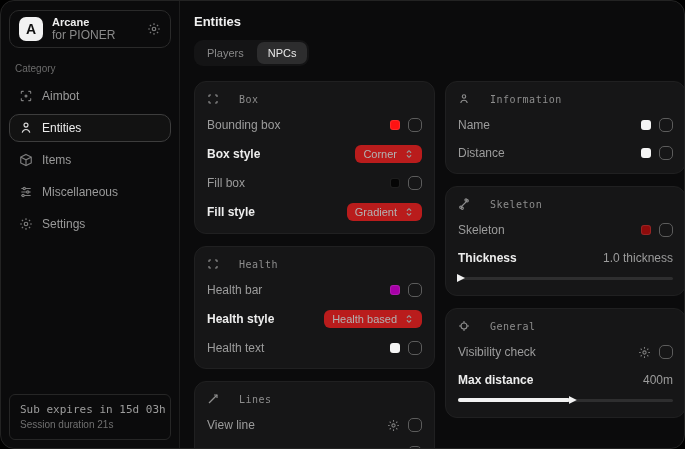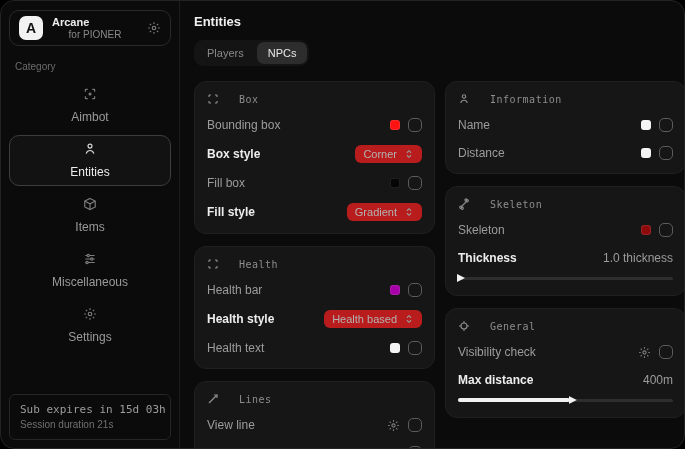--- a/index.html
+++ b/index.html
@@ -23,28 +23,28 @@
     border:1px solid #2a2a2a; border-radius:10px;
     padding:5px 9px; display:flex; align-items:center; gap:9px;
   }
   .logo-badge {
     width:24px; height:24px; border-radius:7px; background:#f2f2f2;
     color:#111; font-weight:bold; font-size:14px;
     display:flex; align-items:center; justify-content:center;
   }
   .logo-text { flex:1; line-height:1.15; }
   .logo-name { font-size:11px; font-weight:bold; color:#ededed; }
-  .logo-sub  { font-size:10px; color:#8a8a8a;text-align:center; }
+  .logo-sub  { font-size:12px; color:#8a8a8a; }
   .logo-gear { color:#7d7d7d; display:flex; }
   .cat-label { font-size:10px; color:#6b6b6b; margin:15px 6px 8px 6px; }
   .nav { display:flex; flex-direction:column; gap:4px; }
   .nav-item {
     display:flex; align-items:center; gap:9px;
     padding:6px 9px; border:1px solid transparent; border-radius:10px;
-    font-size:12px; color:#9a9a9a; cursor:pointer;flex-direction:column;
+    font-size:12px; color:#9a9a9a; cursor:pointer;
   }
   .nav-item .nicon { display:flex; color:#7d7d7d; }
   .nav-item.active {
     border-color:#3d3d3d; background:#121212; color:#ededed;
   }
   .nav-item.active .nicon { color:#d8d8d8; }
   .side-footer {
     margin-top:auto; border:1px solid #262626; border-radius:6px;
     padding:8px 10px 9px 10px;
   }

